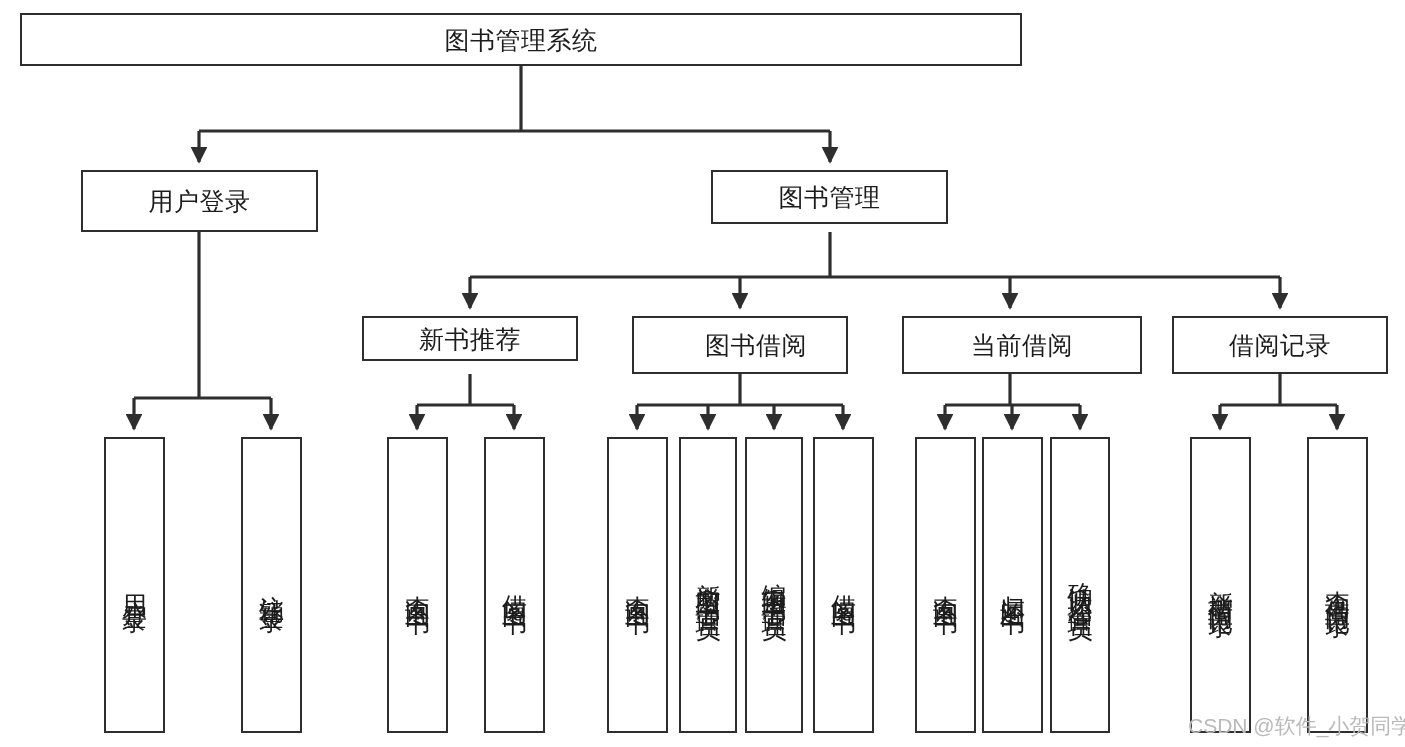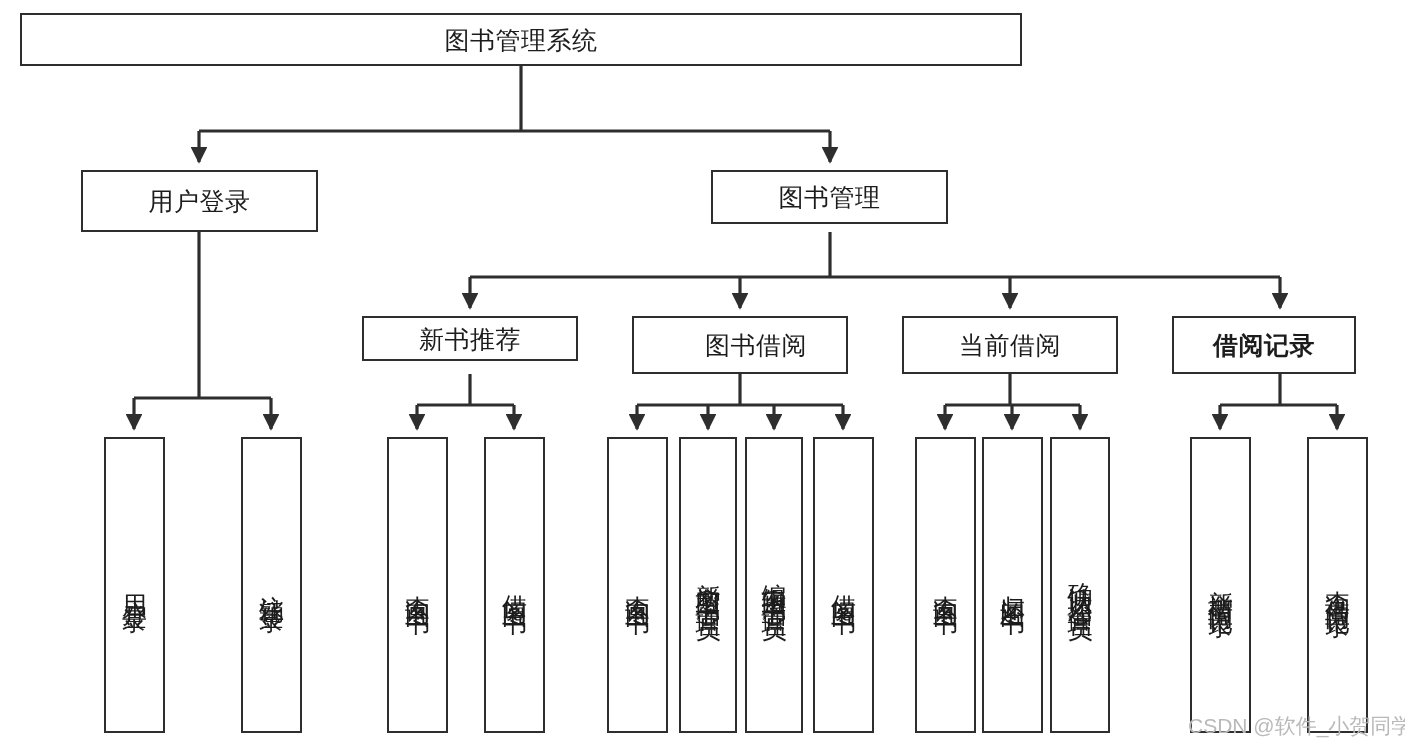--- a/index.html
+++ b/index.html
@@ -146,24 +146,24 @@
   <div class="node" style="left:711px; top:170px; width:237px; height:54px;">
     <span class="node-label">图书管理</span>
   </div>
 
   <div class="node" style="left:362px; top:316px; width:216px; height:45px;">
     <span class="node-label">新书推荐</span>
   </div>
   <div class="node" style="left:632px; top:316px; width:216px; height:58px;padding-left:32px;">
     <span class="node-label">图书借阅</span>
   </div>
-  <div class="node" style="left:902px; top:316px; width:216px; height:58px;">
+  <div class="node" style="left:902px; top:316px; width:240px; height:58px;">
     <span class="node-label">当前借阅</span>
   </div>
-  <div class="node" style="left:1172px; top:316px; width:184px; height:58px;font-weight:bold;">
+  <div class="node" style="left:1172px; top:316px; width:216px; height:58px;">
     <span class="node-label">借阅记录</span>
   </div>
 
   <div class="node leaf" style="left:104px; top:437px; width:61px; height:296px;">
     <span class="node-label">用户登录</span>
   </div>
   <div class="node leaf" style="left:241px; top:437px; width:61px; height:296px;">
     <span class="node-label">注销登录</span>
   </div>
 

